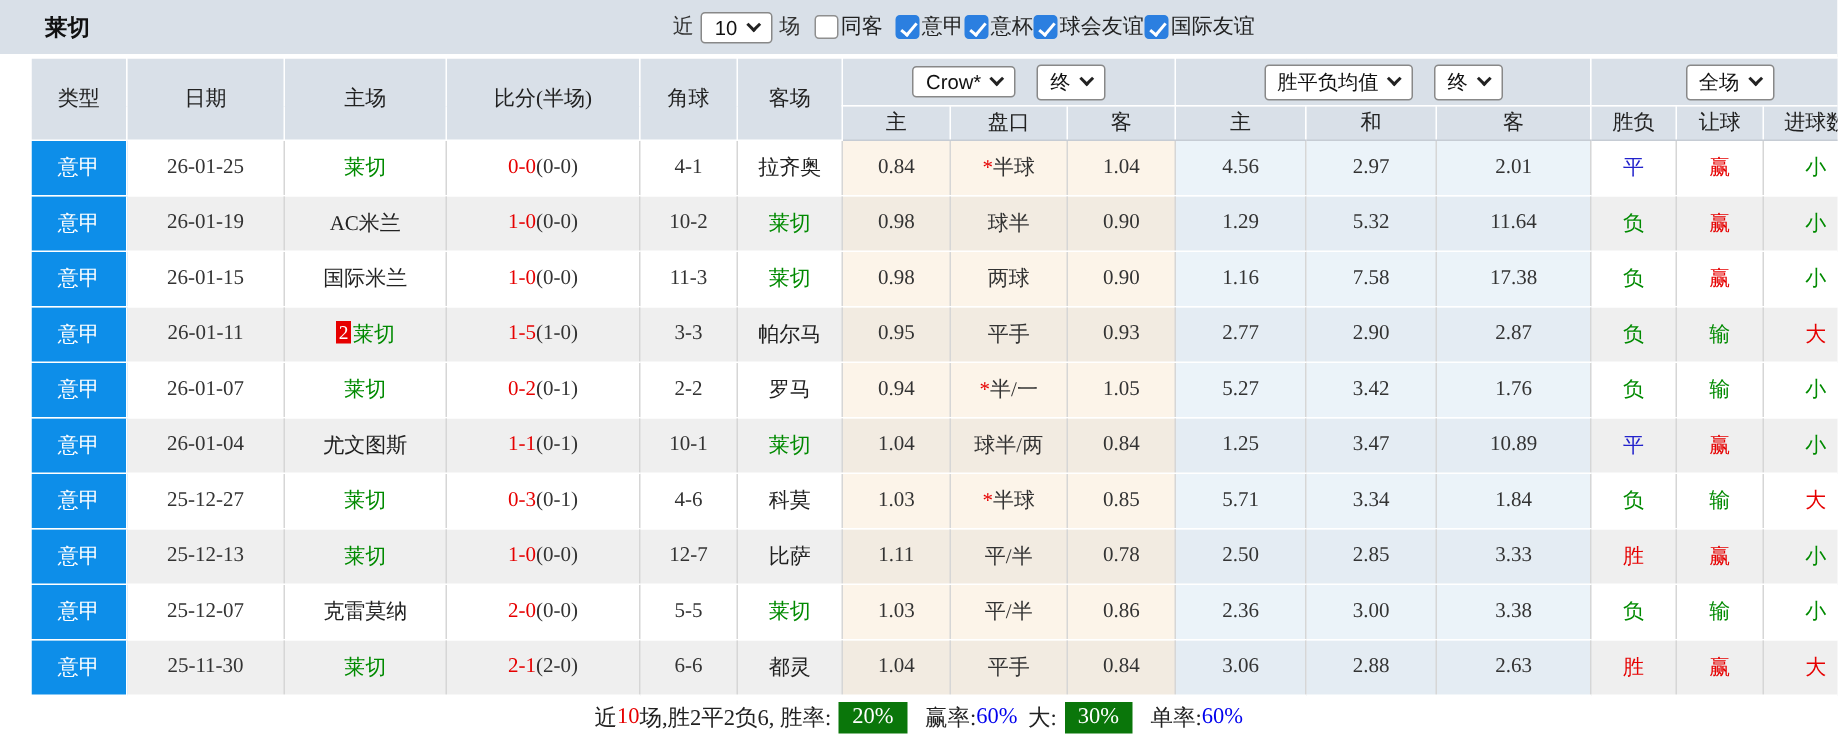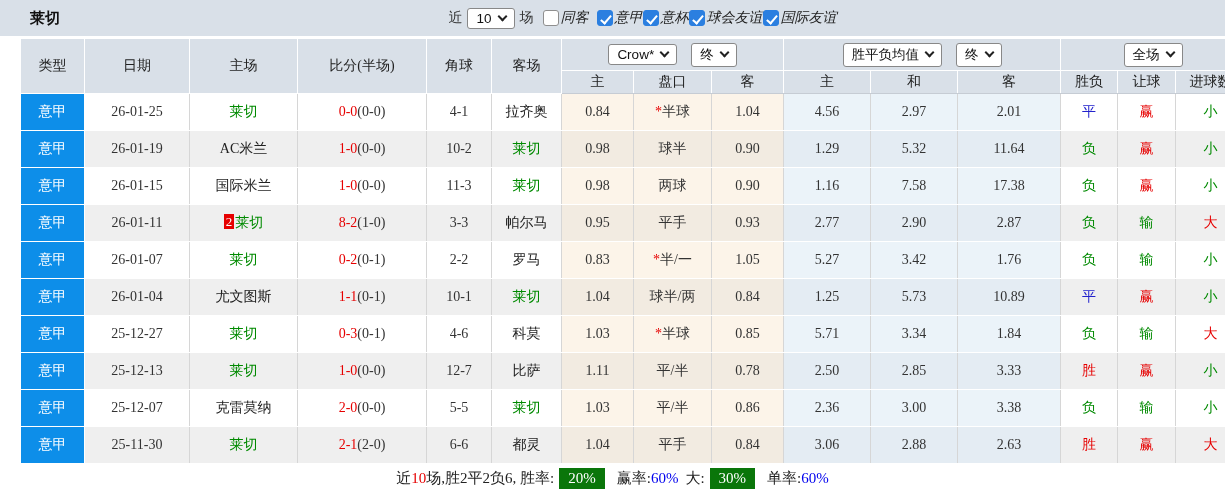--- a/index.html
+++ b/index.html
@@ -35,21 +35,21 @@
   .cb-item.gap { margin-right:8px; margin-left:4px; }
   .cb {
     width:16px; height:16px; border:1px solid #8f8f8f; border-radius:3px;
     background:#fff; display:inline-block; position:relative; margin-right:2px; flex:none;
   }
   .cb.checked { background:#2b7fe0; border-color:#2b7fe0; }
   .cb.checked::after {
     content:""; position:absolute; left:5px; top:1.5px; width:4px; height:9px;
     border:solid #fff; border-width:0 2px 2px 0; transform:rotate(40deg);
   }
-  .cb-label { font-size:14px; color:#222;font-style:italic; }
+  .cb-label { font-size:14px; color:#222; }
   
   table { width:1225px; table-layout:fixed; border-collapse:collapse;margin-left:20px; }
   thead th {
     background:#d9e0e8; font-weight:normal; color:#222;
     border:1px solid #fff; text-align:center;
   }
   thead tr.h1 th { height:32px; }
   thead tr.h2 th { height:23px; border-bottom:1px solid #c6ccd4; }
   .sel-row { display:flex; align-items:center; justify-content:center; gap:14px; }
   tbody td {
@@ -245,62 +245,62 @@
         <td class="sec-mean c-dim">7.58</td>
         <td class="sec-mean c-dim">17.38</td>
         <td><span class="c-green">负</span></td>
         <td><span class="c-red">赢</span></td>
         <td><span class="c-green">小</span></td>
       </tr>
       <tr>
         <td class="league">意甲</td>
         <td class="c-dim">26-01-11</td>
         <td><span class="badge2">2</span><span class="c-green">莱切</span></td>
-        <td><span class="c-red">8-2</span><span class="c-dim">(1-0)</span></td>
+        <td><span class="c-red">1-5</span><span class="c-dim">(1-0)</span></td>
         <td class="c-dim">3-3</td>
         <td><span class="c-dark">帕尔马</span></td>
         <td class="sec-odds c-dim">0.95</td>
         <td class="sec-odds"><span class="c-dim">平手</span></td>
         <td class="sec-odds c-dim">0.93</td>
         <td class="sec-mean c-dim">2.77</td>
         <td class="sec-mean c-dim">2.90</td>
         <td class="sec-mean c-dim">2.87</td>
         <td><span class="c-green">负</span></td>
         <td><span class="c-green">输</span></td>
         <td><span class="c-red">大</span></td>
       </tr>
       <tr>
         <td class="league">意甲</td>
         <td class="c-dim">26-01-07</td>
         <td><span class="c-green">莱切</span></td>
         <td><span class="c-red">0-2</span><span class="c-dim">(0-1)</span></td>
         <td class="c-dim">2-2</td>
         <td><span class="c-dark">罗马</span></td>
-        <td class="sec-odds c-dim">0.83</td>
+        <td class="sec-odds c-dim">0.94</td>
         <td class="sec-odds"><span class="c-red">*</span><span class="c-dim">半/一</span></td>
         <td class="sec-odds c-dim">1.05</td>
         <td class="sec-mean c-dim">5.27</td>
         <td class="sec-mean c-dim">3.42</td>
         <td class="sec-mean c-dim">1.76</td>
         <td><span class="c-green">负</span></td>
         <td><span class="c-green">输</span></td>
         <td><span class="c-green">小</span></td>
       </tr>
       <tr>
         <td class="league">意甲</td>
         <td class="c-dim">26-01-04</td>
         <td><span class="c-dark">尤文图斯</span></td>
         <td><span class="c-red">1-1</span><span class="c-dim">(0-1)</span></td>
         <td class="c-dim">10-1</td>
         <td><span class="c-green">莱切</span></td>
         <td class="sec-odds c-dim">1.04</td>
         <td class="sec-odds"><span class="c-dim">球半/两</span></td>
         <td class="sec-odds c-dim">0.84</td>
         <td class="sec-mean c-dim">1.25</td>
-        <td class="sec-mean c-dim">5.73</td>
+        <td class="sec-mean c-dim">3.47</td>
         <td class="sec-mean c-dim">10.89</td>
         <td><span class="c-blue">平</span></td>
         <td><span class="c-red">赢</span></td>
         <td><span class="c-green">小</span></td>
       </tr>
       <tr>
         <td class="league">意甲</td>
         <td class="c-dim">25-12-27</td>
         <td><span class="c-green">莱切</span></td>
         <td><span class="c-red">0-3</span><span class="c-dim">(0-1)</span></td>

